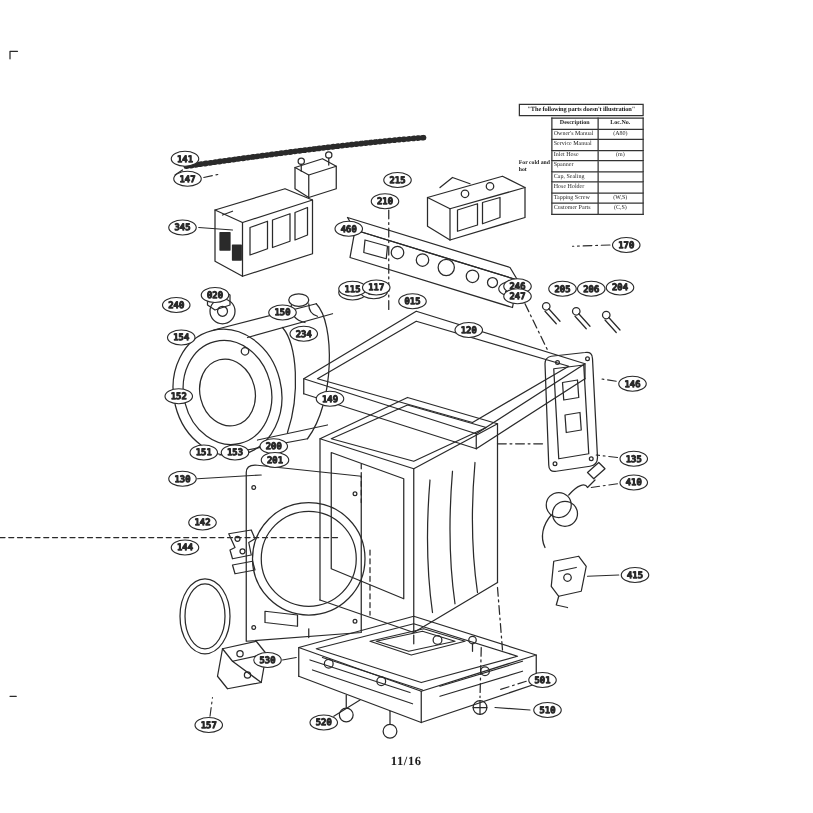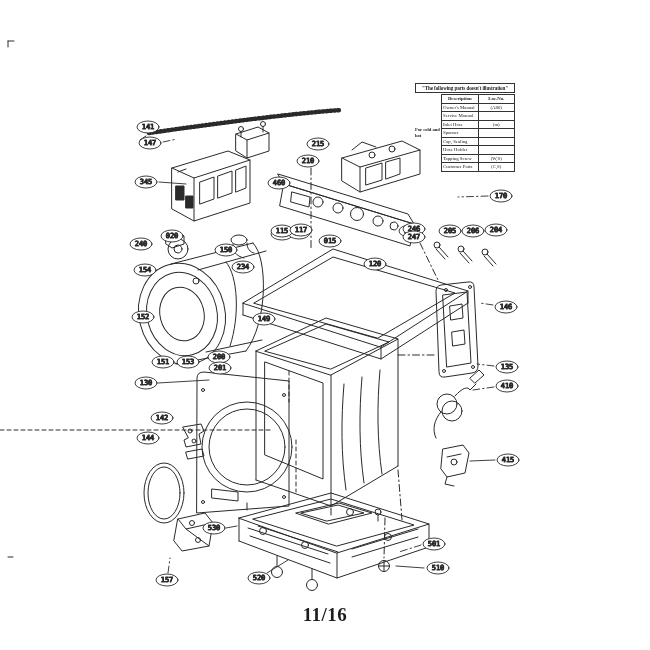--- a/index.html
+++ b/index.html
@@ -26,21 +26,21 @@
   .pt-grid{border-collapse:collapse;width:74px;table-layout:fixed;}
   .pt-grid th,.pt-grid td{
     border:1px solid #333;font-size:4.8px;padding:0 1px;height:7.5px;
     white-space:nowrap;overflow:hidden;font-weight:normal;
   }
   .pt-grid th{text-align:center;font-weight:bold;}
   .pt-grid td.loc{width:20px;text-align:center;}
 
   .page-number{
     position:absolute;left:0;right:0;top:604px;text-align:center;
-    font-size:19px;font-weight:bold;letter-spacing:0.5px;
+    font-size:10px;font-weight:bold;letter-spacing:0.5px;
   }
 </style>
 </head>
 <body>
 
 <svg viewBox="0 0 650 650" width="650" height="650">
   <g class="art">
 
     <g>
       <path class="hatch" d="M149,133 C205,125 285,114 341,110"></path>

